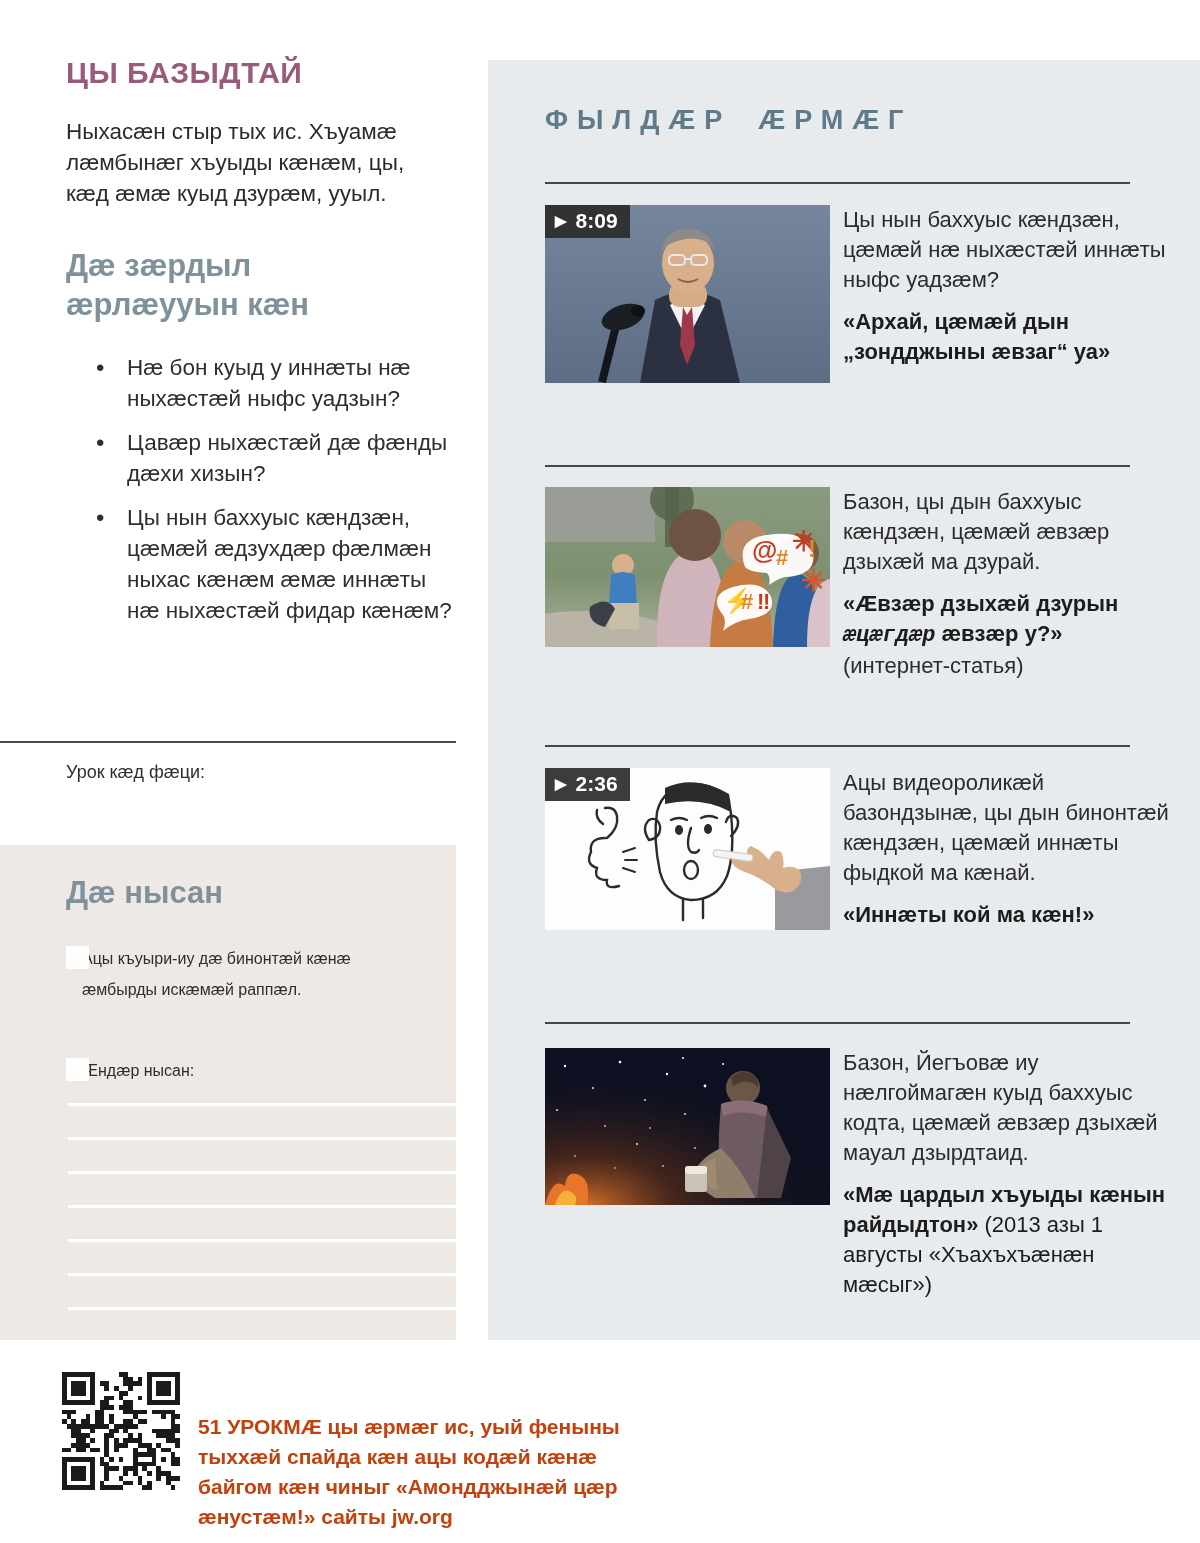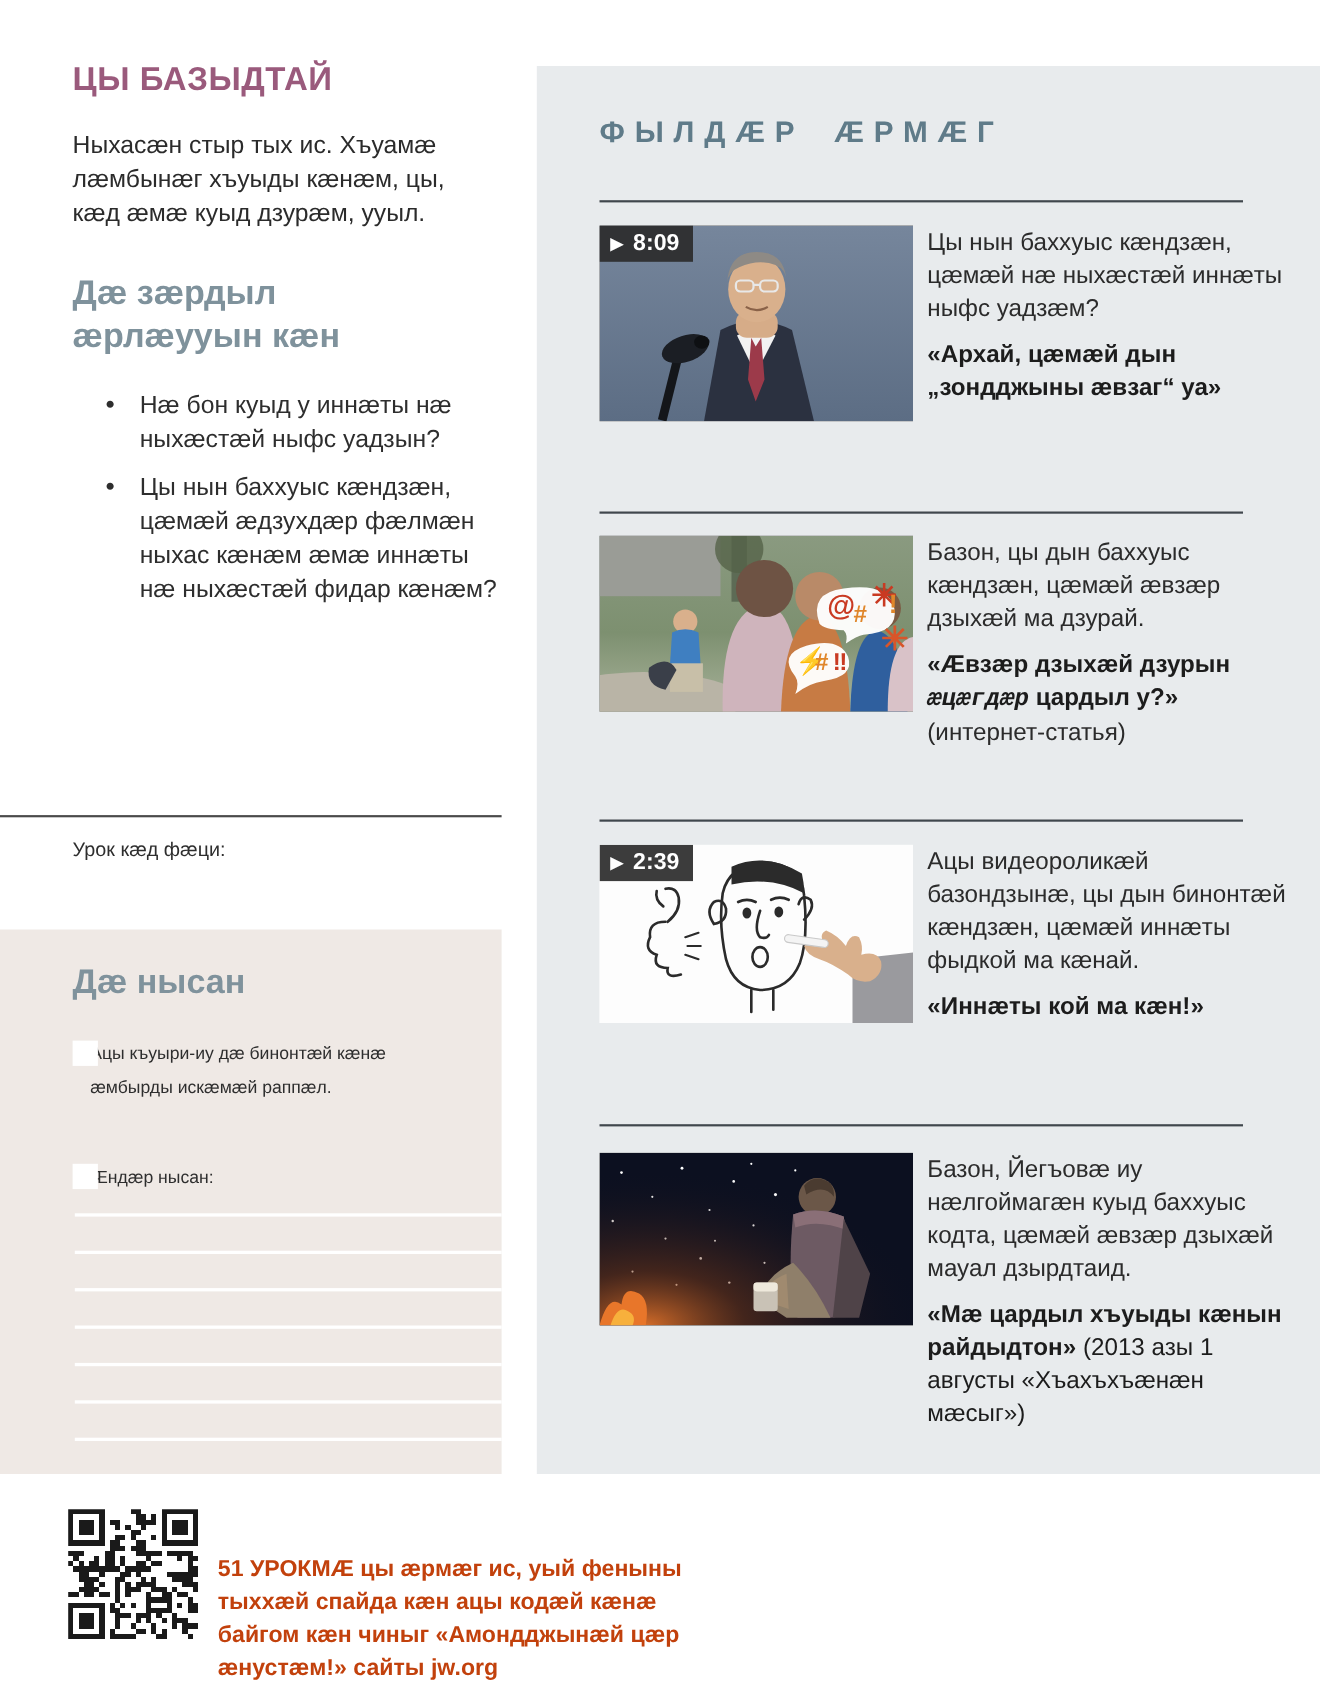--- a/index.html
+++ b/index.html
@@ -60,20 +60,21 @@
 <div class="page">
 
   <h1 class="h-purple">ЦЫ БАЗЫДТАЙ</h1>
 
   <p class="intro">Ныхасæн стыр тых ис. Хъуамæ лæмбынæг хъуыды кæнæм, цы, кæд æмæ куыд дзурæм, ууыл.</p>
 
   <h2 class="h-recall">Дæ зæрдыл æрлæууын кæн</h2>
 
   <ul class="recall-list">
     <li>Нæ бон куыд у иннæты нæ ныхæстæй ныфс уадзын?</li>
+    <li>Цавæр ныхæстæй дæ фæнды дæхи хизын?</li>
     <li>Цы нын баххуыс кæндзæн, цæмæй æдзухдæр фæлмæн ныхас кæнæм æмæ иннæты нæ ныхæстæй фидар кæнæм?</li>
   </ul>
 
   <div class="hr-left"></div>
 
   <p class="lesson-done">Урок кæд фæци:</p>
 
   <div class="goal-box">
     <h2 class="h-goal">Дæ нысан</h2>
 
@@ -175,21 +176,21 @@
           <text x="263" y="70" font-size="24" font-weight="bold" fill="#e0862a">!</text>
           <path d="M178 128 q-16 -20 10 -28 q30 -8 38 10 q6 18 -22 22 q-14 2 -26 12 q4 -10 0 -16 Z" fill="#ffffff" opacity="0.96"></path>
           <text x="178" y="122" font-size="24" font-weight="bold" fill="#c93a22">⚡</text>
           <text x="196" y="122" font-size="22" font-weight="bold" fill="#e0862a">#</text>
           <text x="212" y="122" font-size="22" font-weight="bold" fill="#c93a22">‼</text>
           <text x="256" y="104" font-size="30" font-weight="bold" fill="#d8552a">✳</text>
         </svg>
       </div>
       <div class="media-text">
         <p class="desc">Базон, цы дын баххуыс кæндзæн, цæмæй æвзæр дзыхæй ма дзурай.</p>
-        <p class="ref"><span>«Æвзæр дзыхæй дзурын </span><span class="it">æцæгдæр</span><span> цардыл у?»</span></p>
+        <p class="ref"><span>«Æвзæр дзыхæй дзурын </span><span class="it">æцæгдæр</span><span> æвзæр у?»</span></p>
         <p class="note-line">(интернет-статья)</p>
       </div>
     </div>
 
     <div class="media-item" style="top:708px; height:164px">
       <div class="thumb" style="height:162px; background:#ffffff">
         <svg width="285" height="162" viewBox="0 0 285 162">
           <rect width="285" height="162" fill="#fdfdfd"></rect>
           <g fill="none" stroke="#2b2b2b" stroke-width="2.4" stroke-linecap="round">
 
@@ -209,21 +210,21 @@
             <path d="M62 70 Q74 60 72 48 Q70 38 60 40"></path>
             <path d="M78 84 L90 80 M80 92 L92 92 M78 100 L90 104" stroke-width="2"></path>
           </g>
 
           <path d="M230 162 L230 120 Q232 104 248 102 L285 98 L285 162 Z" fill="#9a9a9e"></path>
           <path d="M226 118 Q212 108 200 104 Q188 100 186 92 Q194 86 206 92 Q198 82 206 78 Q216 82 224 92 Q228 80 236 84 Q240 92 238 100 Q252 96 256 106 Q258 118 246 124 Q234 126 226 118 Z" fill="#d9b08c"></path>
           <rect x="168" y="84" width="40" height="7" rx="3.5" fill="#f4f4f4" stroke="#c9c9c9" stroke-width="1" transform="rotate(8 188 88)"></rect>
         </svg>
         <span class="badge">
           <span class="tri">▶</span>
-          <span>2:39</span>
+          <span>2:36</span>
         </span>
       </div>
       <div class="media-text">
         <p class="desc">Ацы видеороликæй базондзынæ, цы дын бинонтæй кæндзæн, цæмæй иннæты фыдкой ма кæнай.</p>
         <p class="ref">«Иннæты кой ма кæн!»</p>
       </div>
     </div>
 
     <div class="media-item" style="top:988px; height:160px">
       <div class="thumb" style="height:157px">

